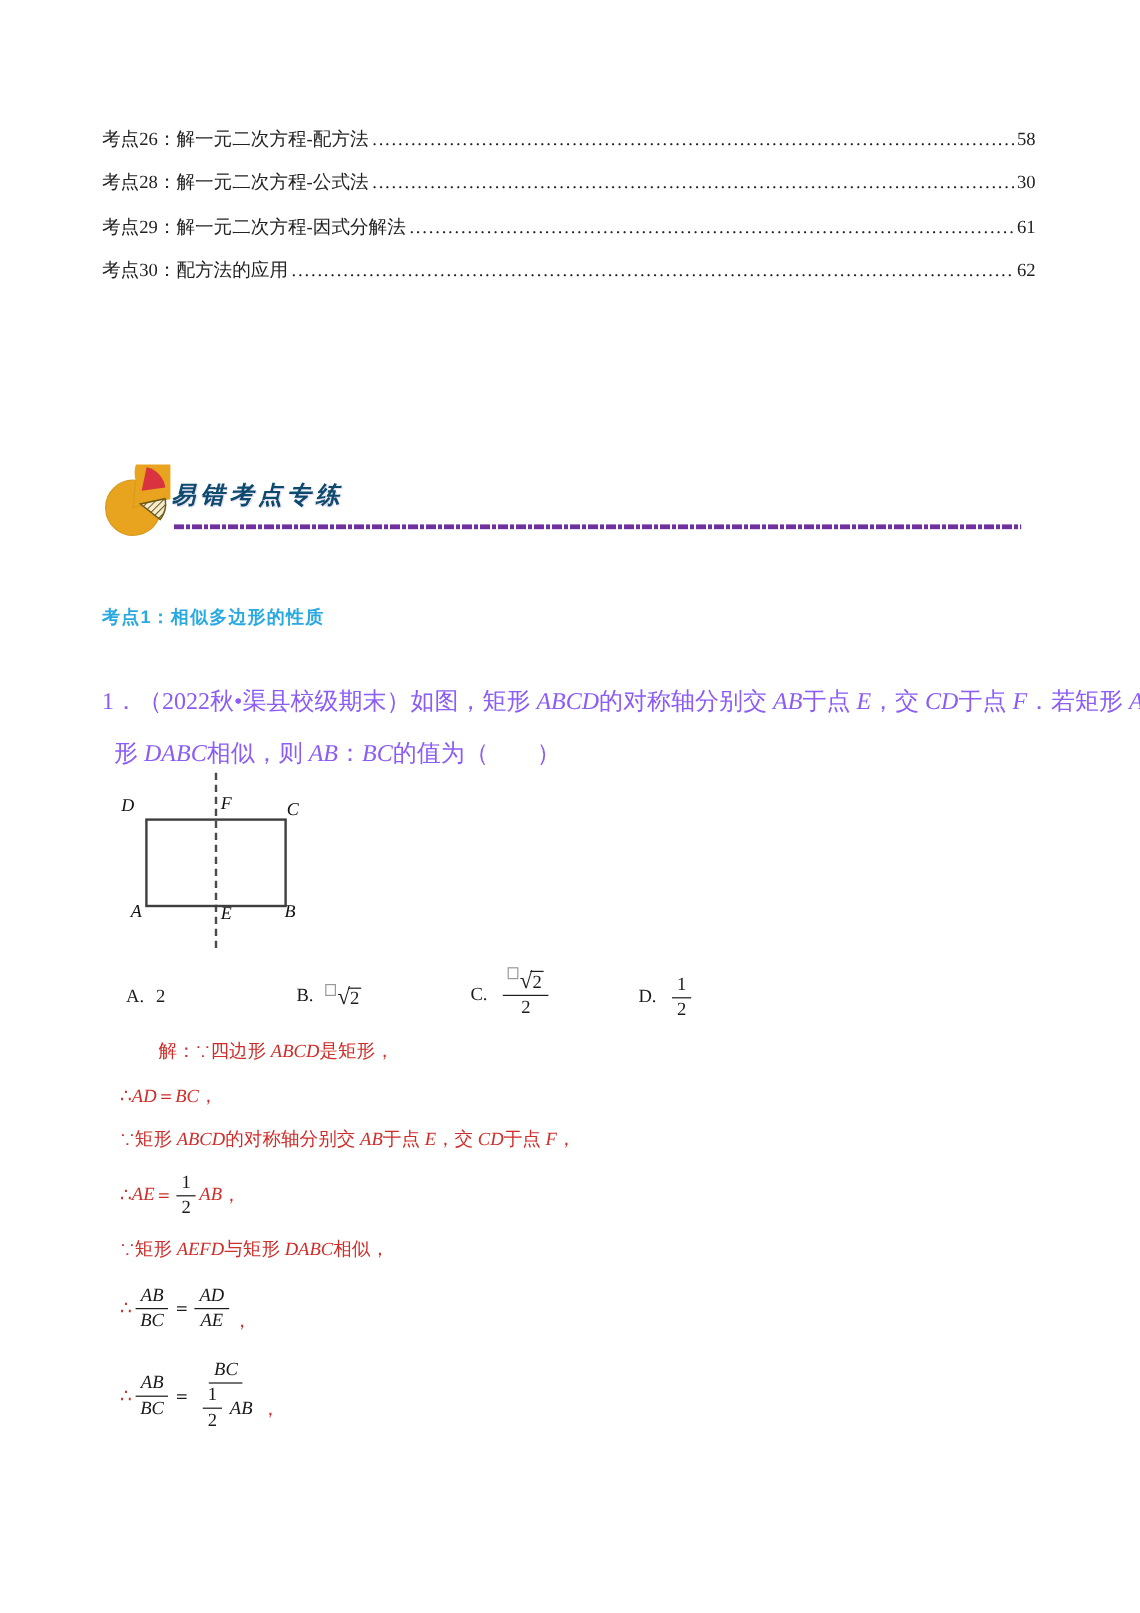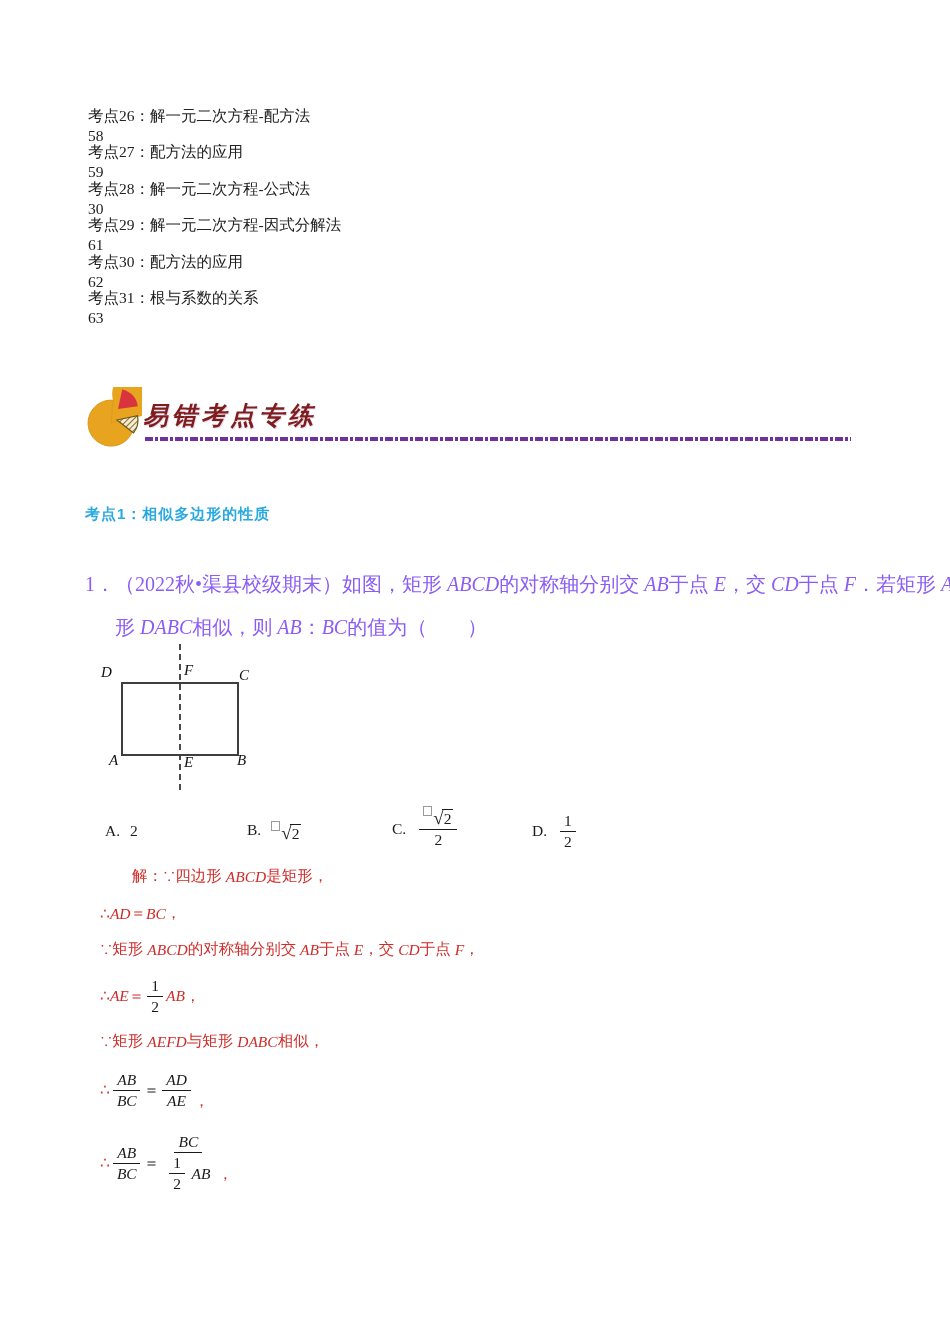--- a/index.html
+++ b/index.html
@@ -5,30 +5,30 @@
   html,body{margin:0;padding:0;}
   body{
     width:950px;height:1344px;position:relative;background:#ffffff;
     font-family:"Liberation Serif","DejaVu Serif",serif;color:#1b1b1b;
     overflow:hidden;
   }
   .abs{position:absolute;}
 
   
   .toc{left:85px;top:106px;width:778px;}
-  .toc-row{display:flex;align-items:baseline;height:36.4px;font-size:15.5px;color:#222;flex-direction:column;}
+  .toc-row{display:flex;align-items:baseline;height:36.4px;font-size:15.5px;color:#222;}
   .toc-label{white-space:nowrap;}
   .toc-leader{flex:1;overflow:hidden;white-space:nowrap;margin:0 3px;color:#222;letter-spacing:1.5px;}
   .toc-leader::after{content:"..........................................................................................................................................";}
   .toc-page{white-space:nowrap;font-family:Liberation Serif, serif;}
 
   
   .banner-title{
-    left:143px;top:399px;font-size:25px;font-weight:bold;font-style:italic;
-    color:#7f1d1d;letter-spacing:4px;font-family:"Liberation Serif",serif;
+    left:143px;top:399px;font-size:20px;font-weight:bold;font-style:italic;
+    color:#0c4a6e;letter-spacing:4px;font-family:"Liberation Serif",serif;
     text-shadow:1px 1px 0 #e8ddf2;
   }
   .banner-divider{
     left:145px;top:437px;width:706px;height:4px;
     background:repeating-linear-gradient(90deg,#7030A0 0 8px,rgba(0,0,0,0) 8px 10px,#7030A0 10px 13px,rgba(0,0,0,0) 13px 15px);
   }
 
   
   .section{
     left:85px;top:505px;font-family:"Liberation Sans","DejaVu Sans",sans-serif;
@@ -66,43 +66,33 @@
 </head>
 <body>
 
 <div class="toc abs">
     <div class="toc-row">
       <span class="toc-label">考点26：解一元二次方程-配方法</span>
       <span class="toc-leader"></span>
       <span class="toc-page">58</span>
     </div>
     <div class="toc-row">
-      <span class="toc-label">考点27：配方法的应用</span>
-      <span class="toc-leader"></span>
-      <span class="toc-page">59</span>
-    </div>
-    <div class="toc-row">
       <span class="toc-label">考点28：解一元二次方程-公式法</span>
       <span class="toc-leader"></span>
       <span class="toc-page">30</span>
     </div>
     <div class="toc-row">
       <span class="toc-label">考点29：解一元二次方程-因式分解法</span>
       <span class="toc-leader"></span>
       <span class="toc-page">61</span>
     </div>
     <div class="toc-row">
       <span class="toc-label">考点30：配方法的应用</span>
       <span class="toc-leader"></span>
       <span class="toc-page">62</span>
-    </div>
-    <div class="toc-row">
-      <span class="toc-label">考点31：根与系数的关系</span>
-      <span class="toc-leader"></span>
-      <span class="toc-page">63</span>
     </div>
   </div>
 
 <div class="abs" style="left:86px;top:387px;width:56px;height:60px;">
   <svg width="56" height="60" viewBox="0 0 56 60">
     <defs>
       <pattern id="hatch" width="4" height="4" patternUnits="userSpaceOnUse" patternTransform="rotate(45)">
         <rect width="4" height="4" fill="#f6ecd0"></rect>
         <line x1="0" y1="0" x2="0" y2="4" stroke="#6b5718" stroke-width="1.7"></line>
       </pattern>
@@ -112,21 +102,21 @@
     <path d="M32,22 L36.2,2.4 A20,20 0 0 1 51.8,19.2 Z" fill="#D8333E"></path>
     <path d="M31,33 L51.5,28.6 A21,21 0 0 1 47.5,45.9 Z" fill="url(#hatch)" stroke="#6b5718" stroke-width="1.2"></path>
   </svg>
 </div>
 <div class="abs banner-title">易错考点专练</div>
 <div class="abs banner-divider"></div>
 
 <div class="abs section">考点1：相似多边形的性质</div>
 
 <div class="abs pline" style="left:85px;top:571px;"><span>1．（2022秋•渠县校级期末）如图，矩形 </span><span class="v">ABCD</span><span>的对称轴分别交 </span><span class="v">AB</span><span>于点 </span><span class="v">E</span><span>，交 </span><span class="v">CD</span><span>于点 </span><span class="v">F</span><span>．若矩形 </span><span class="v">AEFD</span><span>与矩</span></div>
-<div class="abs pline" style="left:95px;top:614px;margin-left:20px;"><span>形 </span><span class="v">DABC</span><span>相似，则 </span><span class="v">AB</span><span>：</span><span class="v">BC</span><span>的值为（　　）</span></div>
+<div class="abs pline" style="left:95px;top:614px;"><span>形 </span><span class="v">DABC</span><span>相似，则 </span><span class="v">AB</span><span>：</span><span class="v">BC</span><span>的值为（　　）</span></div>
 
 <div class="abs figure">
   <div class="axis"></div>
   <div class="rect"></div>
   <span class="vlabel" style="left:1px;top:20px;">D</span>
   <span class="vlabel" style="left:84px;top:18px;">F</span>
   <span class="vlabel" style="left:139px;top:23px;">C</span>
   <span class="vlabel" style="left:9px;top:108px;">A</span>
   <span class="vlabel" style="left:84px;top:110px;">E</span>
   <span class="vlabel" style="left:137px;top:108px;">B</span>

